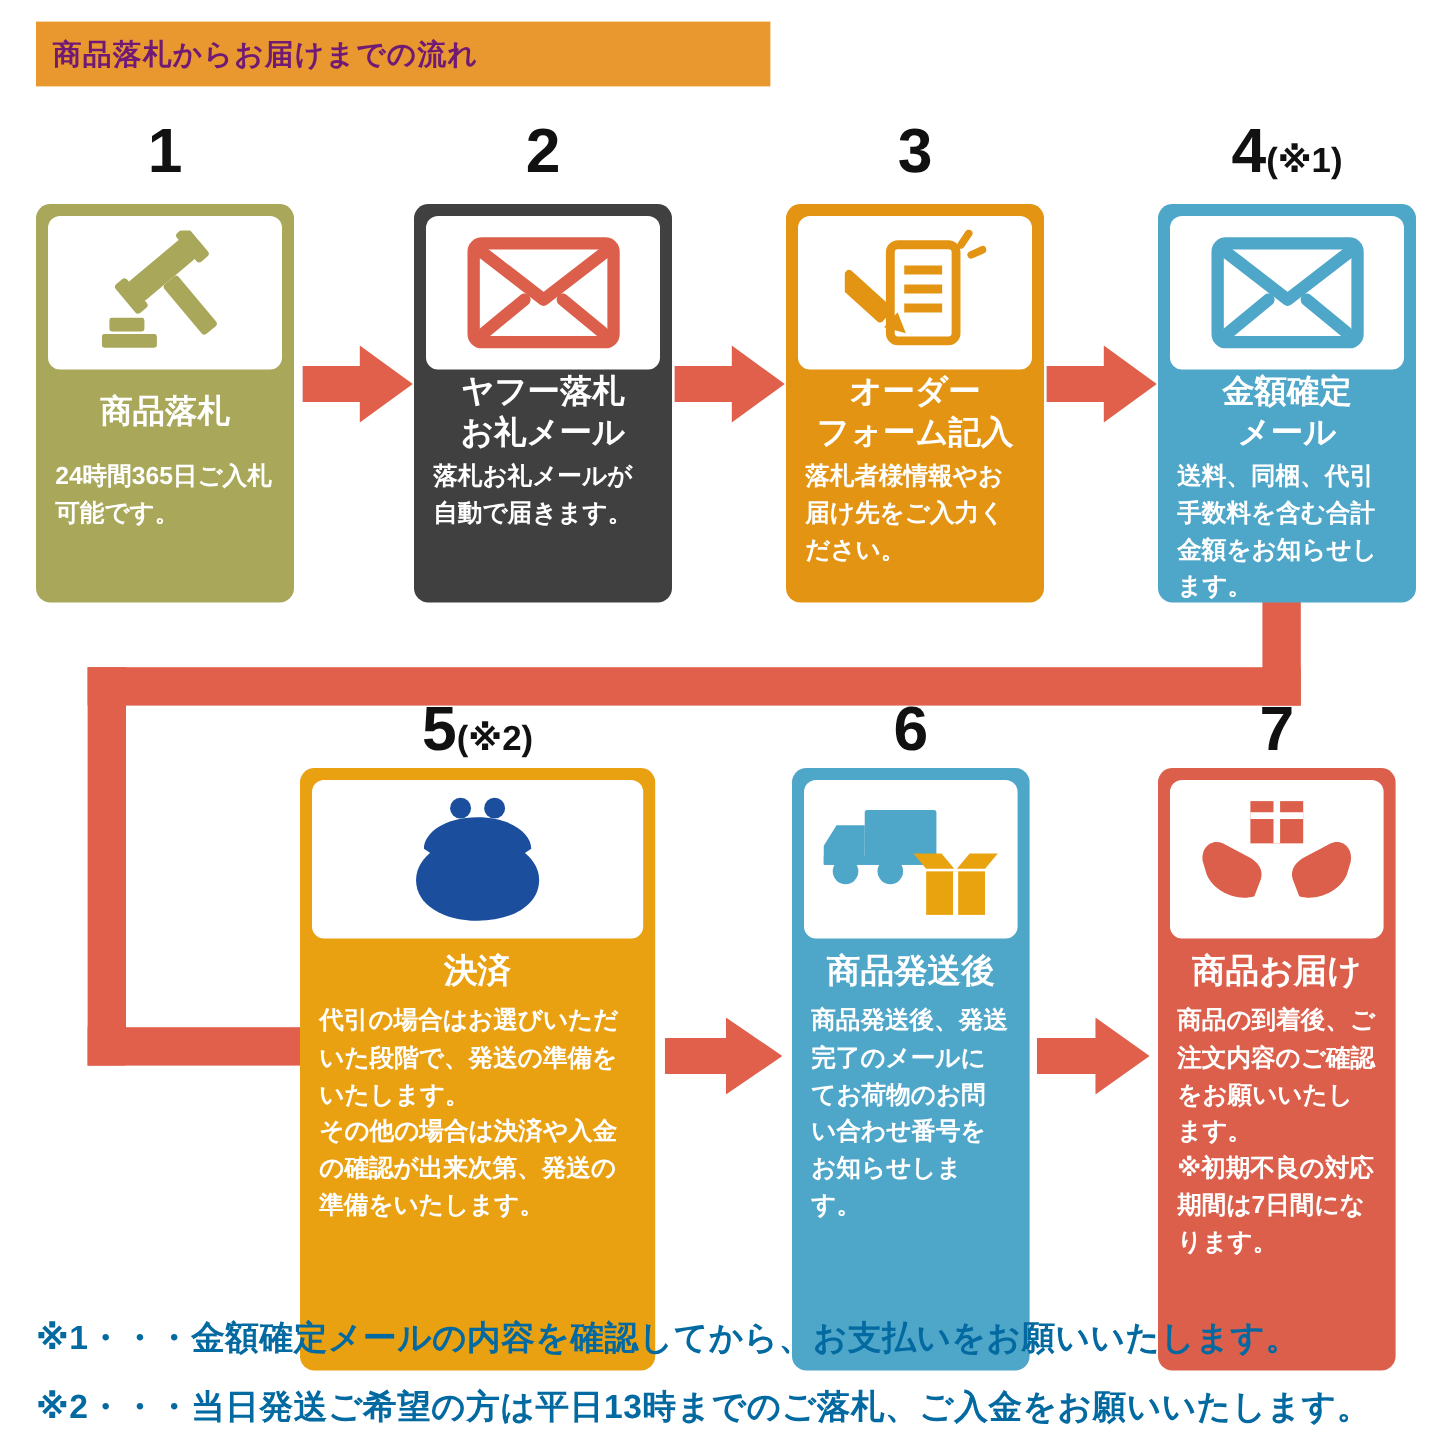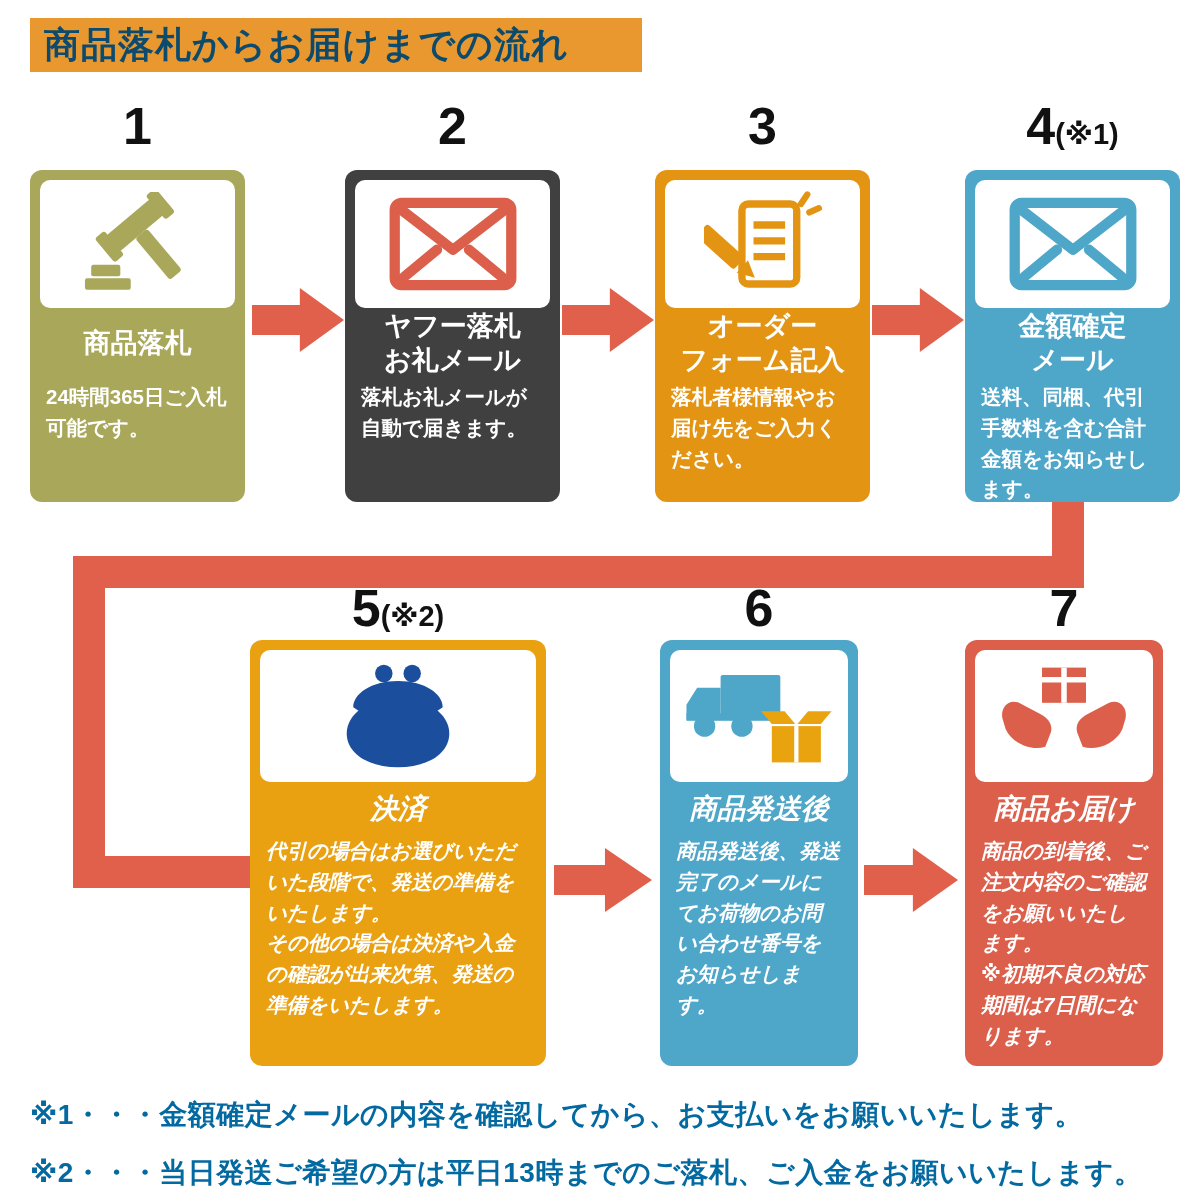--- a/index.html
+++ b/index.html
@@ -2,31 +2,31 @@
 <html><head>
 <meta charset="utf-8">
 <style>
   * { margin:0; padding:0; box-sizing:border-box; }
   html,body { background:#fff; }
   body { font-family:"Liberation Sans","DejaVu Sans",sans-serif; }
   .canvas { position:relative; width:1200px; height:1200px; background:#fff; overflow:hidden; }
 
   .banner { position:absolute; left:30px; top:18px; width:612px; height:54px;
             display:flex; align-items:center; padding-left:14px; }
-  .banner h1 { color:#0c4a6e; font-size:36px; font-weight:bold; letter-spacing:1px;font-family:Liberation Serif, serif; }
+  .banner h1 { color:#701a75; font-size:24px; font-weight:bold; letter-spacing:1px;font-family:Liberation Serif, serif; }
 
   .stepnum { position:absolute; text-align:center; color:#111; }
   .r1n { top:96px; }
   .r2n { top:578px; }
   .num  { font-size:52px; font-weight:bold; }
   .nsuf { font-size:29px; font-weight:bold; }
 
   .step { position:absolute; border-radius:12px; padding:10px; color:#fff; }
   .r1 { top:170px; width:215px; height:332px; }
-  .r2 { top:640px; height:426px;font-style:italic; }
+  .r2 { top:640px; height:502px; }
 
   .icon-area { background:#fff; border-radius:10px; height:128px;
                display:flex; align-items:center; justify-content:center; }
   .r2 .icon-area { height:132px; }
   .icon svg { display:block; }
 
   .title { height:72px; display:flex; align-items:center; justify-content:center;
             text-align:center; font-size:27px; font-weight:bold; line-height:1.25;
             white-space:pre-line; }
   .r2 .title { height:52px; font-size:28px; }

